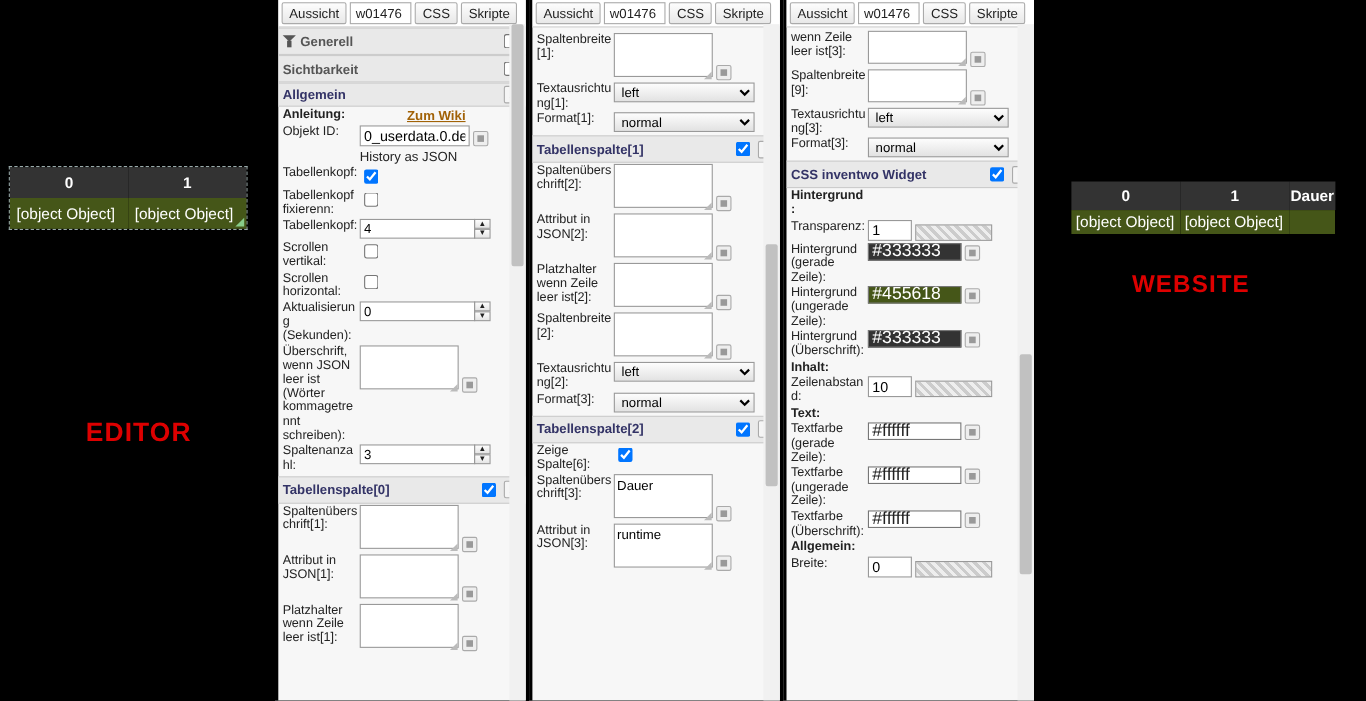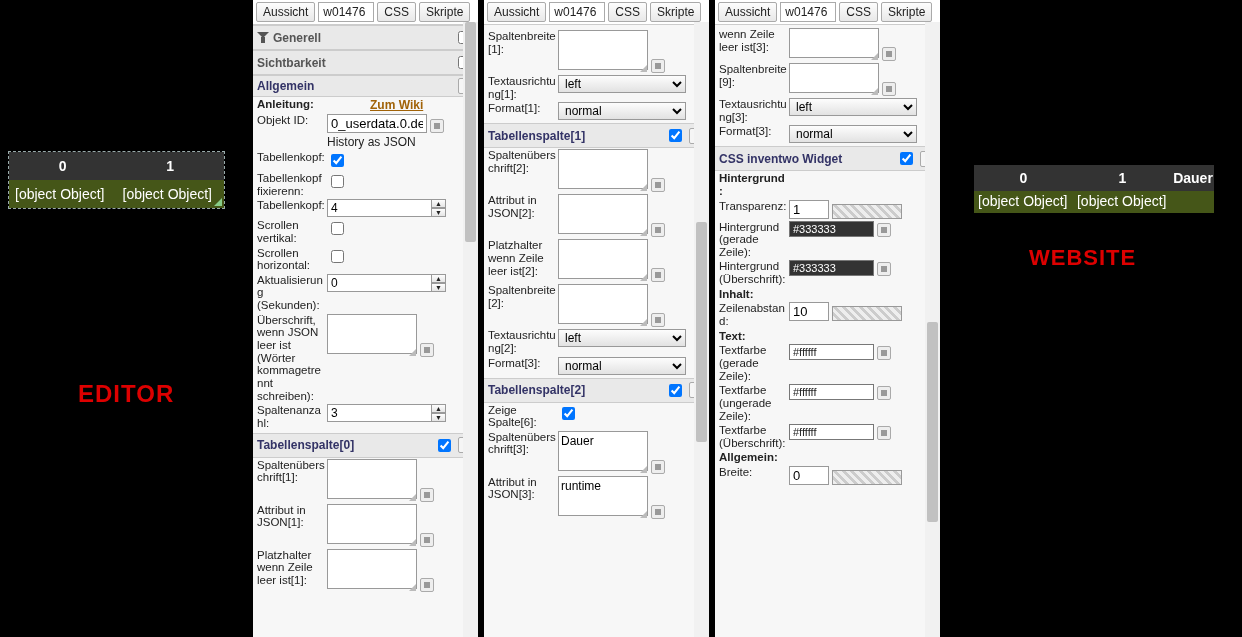--- a/index.html
+++ b/index.html
@@ -52,21 +52,21 @@
   .row .ctrl { flex:1; display:flex; align-items:flex-end; gap:3px; }
   .row .ctrl input[type=text], .row .ctrl input.num { width:88px; border:1px solid #999; font-size:13px; padding:1px 3px; background:#fff; }
   .row .ctrl textarea { width:90px; height:40px; border:1px solid #999; font-size:12px; resize:none; background:#fff; }
   .row .ctrl select { width:128px; border:1px solid #999; font-size:12px; background:linear-gradient(#fdfdfd,#e2e2e2); padding:0 2px; }
   .stepper { display:flex; align-items:center; }
   .stepper input { width:105px; border:1px solid #999; font-size:12px; padding:1px 3px; }
   .stepper .btns { display:flex; flex-direction:column; margin-left:-1px; }
   .stepper .btns span { width:15px; height:9px; border:1px solid #999; background:linear-gradient(#fdfdfd,#e5e5e5); font-size:7px; line-height:7px; text-align:center; cursor:pointer; }
   .mini-btn { width:14px; height:14px; border:1px solid #aaa; background:#eee; border-radius:2px; cursor:pointer; display:inline-block; }
   .mini-btn::before { content:""; display:block; width:6px; height:6px; background:#999; margin:3px auto; }
-  .color-swatch { width:85px; height:16px; border:1px solid #777; display:inline-flex; align-items:center; padding:0 3px; font-size:11px; color:#fff; }
+  .color-swatch { width:85px; height:16px; border:1px solid #777; display:inline-flex; align-items:center; padding:0 3px; font-size:16px; color:#fff; }
   .color-swatch.light { color:#222; }
   .hatched { width:88px; height:15px; border:1px solid #999;
     background: repeating-linear-gradient(45deg,#eee,#eee 3px,#ccc 3px,#ccc 6px); }
 
   .bold { font-weight:bold; }
   .link { color:#a16207; text-decoration:underline; cursor:pointer;margin-left:43px; }
 
   .textarea-resize { display:inline-block; position:relative; }
   .textarea-resize::after { content:""; position:absolute; right:1px; bottom:1px; width:0;height:0;
     border-style:solid; border-width:0 0 7px 7px; border-color:transparent transparent #bbb transparent; }
@@ -428,20 +428,27 @@
       </span>
     </div>
     <div class="row">
       <span class="lbl">Hintergrund (gerade Zeile):</span>
       <span class="ctrl">
           <span class="color-swatch" style="background:#333333">#333333</span>
           <span class="mini-btn"></span>
         </span>
     </div>
     <div class="row">
+      <span class="lbl">Hintergrund (ungerade Zeile):</span>
+      <span class="ctrl">
+          <span class="color-swatch" style="background:#455618">#455618</span>
+          <span class="mini-btn"></span>
+        </span>
+    </div>
+    <div class="row">
       <span class="lbl">Hintergrund (Überschrift):</span>
       <span class="ctrl">
           <span class="color-swatch" style="background:#333333">#333333</span>
           <span class="mini-btn"></span>
         </span>
     </div>
 
     <div class="row">
         <span class="lbl bold">Inhalt:</span>
       </div>

